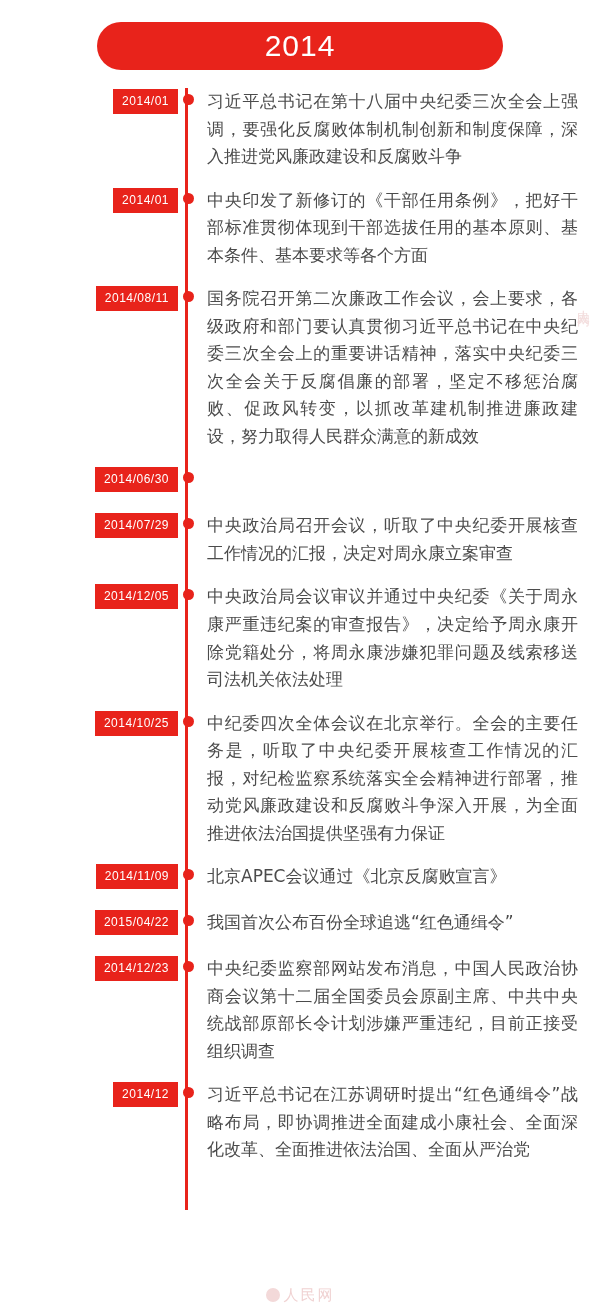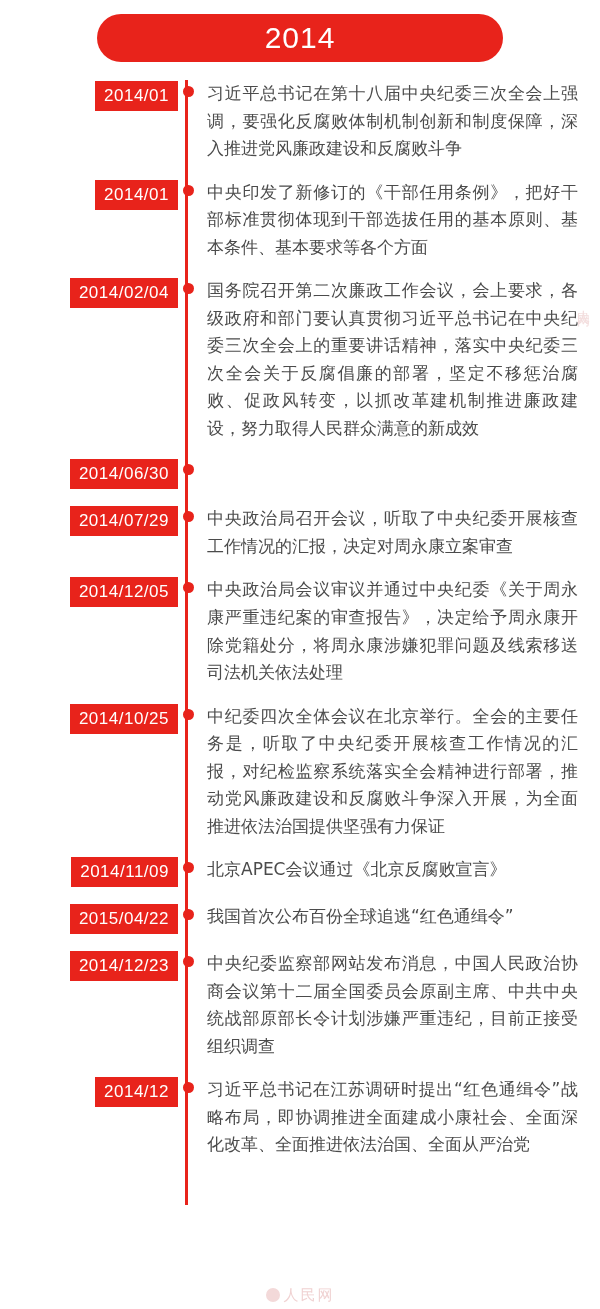--- a/index.html
+++ b/index.html
@@ -19,21 +19,21 @@
     position: relative;
     width: 600px;
     min-height: 1309px;
     background: #ffffff;
     padding-top: 14px;
     box-sizing: border-box;
   }
 
   
   .year-header {
-    margin: 0 auto;
+    margin: 8px auto;
     width: 406px;
     height: 48px;
     background: #e8231b;
     border-radius: 24px;
     display: flex;
     align-items: center;
     justify-content: center;
     color: #ffffff;
     font-size: 30px;
     letter-spacing: 1px;
@@ -68,21 +68,21 @@
     width: 178px;
     flex: 0 0 178px;
     display: flex;
     justify-content: flex-end;
     padding-top: 1px;
   }
 
   .date-badge {
     background: #e8231b;
     color: #ffffff;
-    font-size: 17px;
+    font-size: 12px;
     line-height: 1;
     padding: 6px 9px 7px 9px;
     white-space: nowrap;
     font-family: "Liberation Sans", sans-serif;
     letter-spacing: 0.5px;
   }
 
   .dot-col {
     flex: 0 0 18px;
     width: 18px;
@@ -171,21 +171,21 @@
         <div class="date-badge">2014/01</div>
       </div>
       <div class="dot-col">
         <div class="dot"></div>
       </div>
       <div class="text-col">中央印发了新修订的《干部任用条例》，把好干部标准贯彻体现到干部选拔任用的基本原则、基本条件、基本要求等各个方面</div>
     </div>
 
     <div class="entry">
       <div class="date-col">
-        <div class="date-badge">2014/02/04</div>
+        <div class="date-badge">2014/08/11</div>
       </div>
       <div class="dot-col">
         <div class="dot"></div>
       </div>
       <div class="text-col">国务院召开第二次廉政工作会议，会上要求，各级政府和部门要认真贯彻习近平总书记在中央纪委三次全会上的重要讲话精神，落实中央纪委三次全会关于反腐倡廉的部署，坚定不移惩治腐败、促政风转变，以抓改革建机制推进廉政建设，努力取得人民群众满意的新成效</div>
     </div>
 
 
     <div class="entry">
       <div class="date-col">

